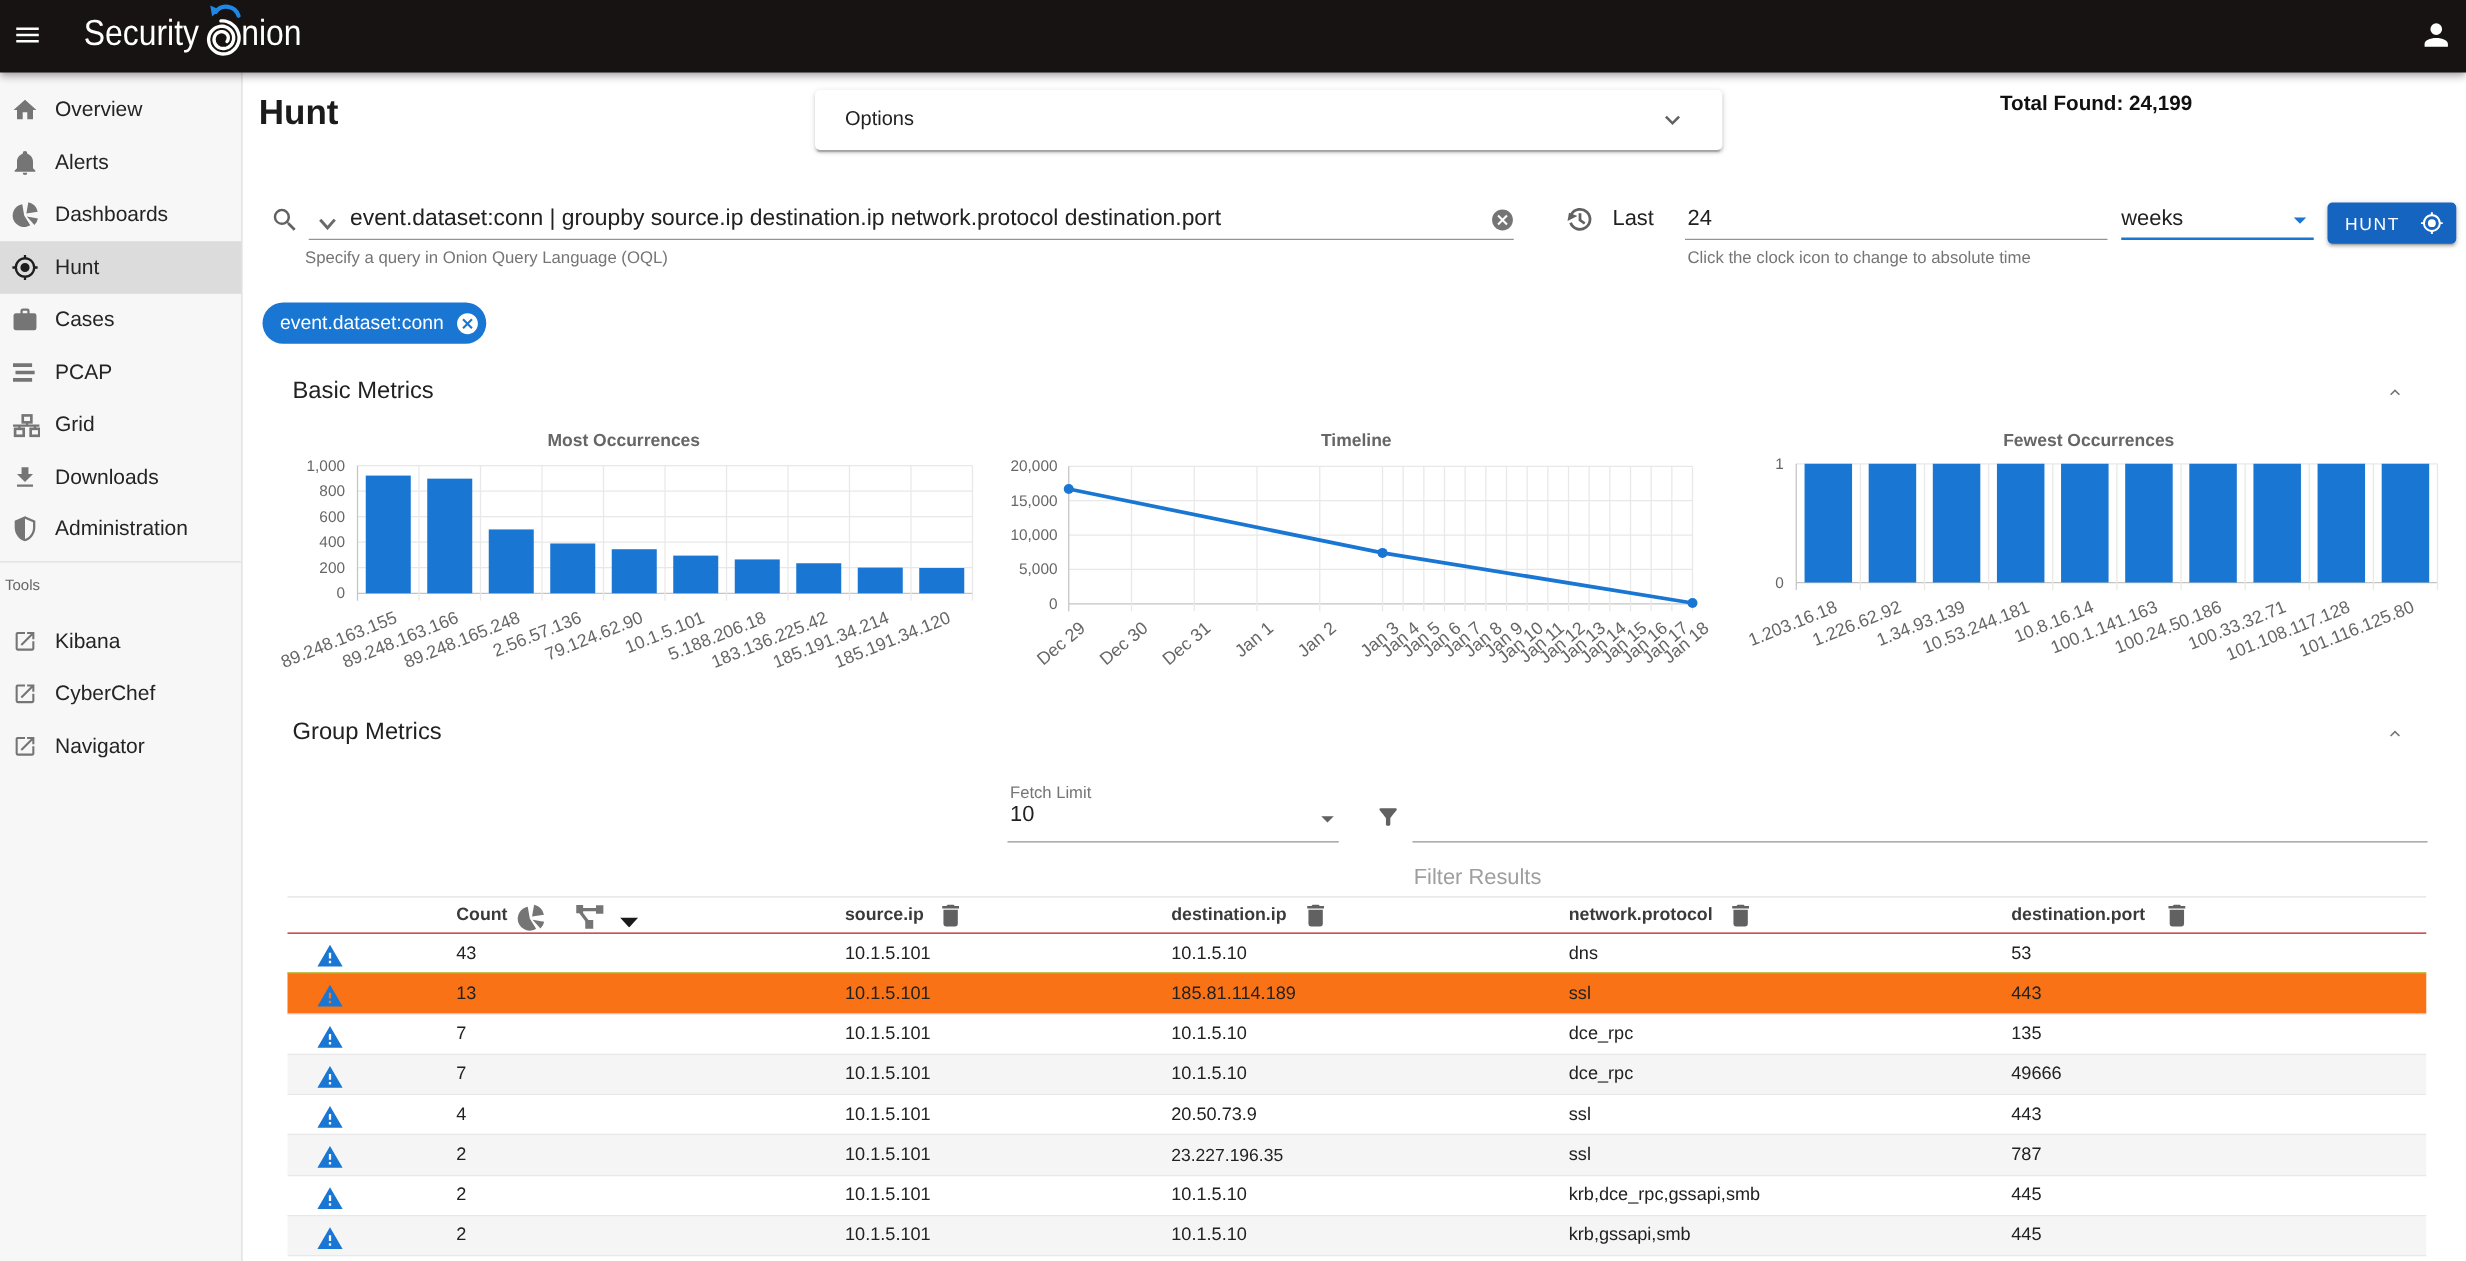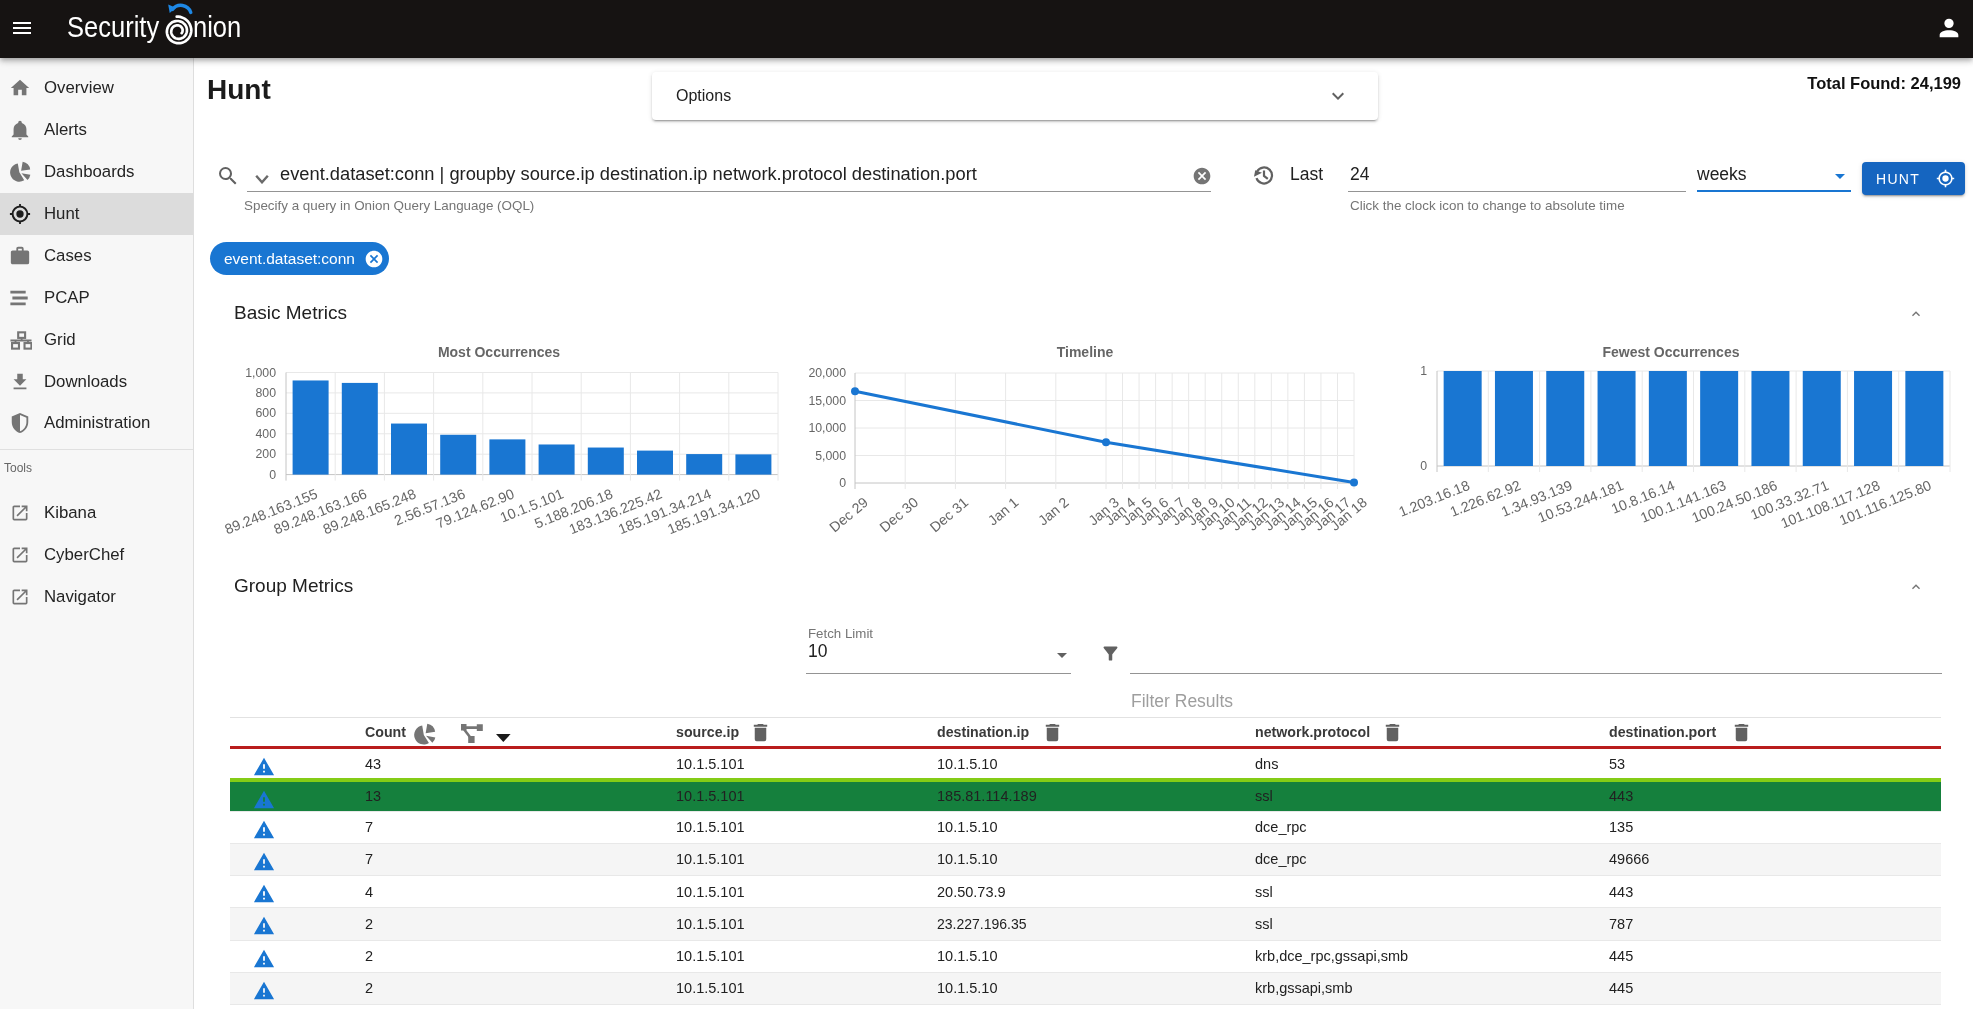--- a/index.html
+++ b/index.html
@@ -113,21 +113,21 @@
         <span class="txt">Navigator</span>
       </div>
     </div>
     <div style="position:absolute;left:207px;top:74px;font-size:28px;font-weight:bold;color:#1b1b1b;">Hunt</div>
     <div style="position:absolute;left:652px;top:72px;width:726px;height:48px;background:#fff;border-radius:4px;box-shadow:0 3px 1px -2px rgba(0,0,0,.2),0 2px 2px 0 rgba(0,0,0,.14),0 1px 5px 0 rgba(0,0,0,.12);">
       <div style="position:absolute;left:24px;top:50%;transform:translateY(-50%);font-size:16px;color:#212121;">Options</div>
       <svg style="position:absolute;right:28px;top:12px" width="24" height="24" viewBox="0 0 24 24">
         <path fill="#616161" d="M7.41,8.58L12,13.17L16.59,8.58L18,10L12,16L6,10L7.41,8.58Z"></path>
       </svg>
     </div>
-    <div style="position:absolute;left:1600px;top:74px;width:361px;text-align:right;font-size:16.5px;font-weight:bold;color:#111;">Total Found: 24,199</div>
+    <div style="position:absolute;left:1600px;top:74px;width:361px;font-size:16.5px;font-weight:bold;color:#111;">Total Found: 24,199</div>
     <svg style="position:absolute;left:216px;top:164px" width="24" height="24" viewBox="0 0 24 24">
       <path fill="#616161" d="M9.5,3A6.5,6.5 0 0,1 16,9.5C16,11.11 15.41,12.59 14.44,13.73L14.71,14H15.5L20.5,19L19,20.5L14,15.5V14.71L13.73,14.44C12.59,15.41 11.11,16 9.5,16A6.5,6.5 0 0,1 3,9.5A6.5,6.5 0 0,1 9.5,3M9.5,5C7,5 5,7 5,9.5C5,12 7,14 9.5,14C12,14 14,12 14,9.5C14,7 12,5 9.5,5Z"></path>
     </svg>
     <svg style="position:absolute;left:255px;top:174px" width="14" height="10" viewBox="0 0 14 10">
       <polyline points="1.2,1.8 7,8.3 12.8,1.7" fill="none" stroke="#6a6a6a" stroke-width="2.4"></polyline>
     </svg>
     <div style="position:absolute;left:280px;top:163px;font-size:18.3px;color:#212121;">event.dataset:conn | groupby source.ip destination.ip network.protocol destination.port</div>
     <svg style="position:absolute;left:1192px;top:166px" width="20" height="20" viewBox="0 0 24 24">
       <path fill="#757575" d="M12,2C17.53,2 22,6.47 22,12C22,17.53 17.53,22 12,22C6.47,22 2,17.53 2,12C2,6.47 6.47,2 12,2M15.59,7L12,10.59L8.41,7L7,8.41L10.59,12L7,15.59L8.41,17L12,13.41L15.59,17L17,15.59L13.41,12L17,8.41L15.59,7Z"></path>
     </svg>
@@ -346,31 +346,31 @@
       </svg>
       <svg style="position:absolute;left:810.9px;top:2.9px" width="23" height="23" viewBox="0 0 24 24">
         <path fill="#616161" d="M19,4H15.5L14.5,3H9.5L8.5,4H5V6H19M6,19A2,2 0 0,0 8,21H16A2,2 0 0,0 18,19V7H6V19Z"></path>
       </svg>
       <svg style="position:absolute;left:1151px;top:2.9px" width="23" height="23" viewBox="0 0 24 24">
         <path fill="#616161" d="M19,4H15.5L14.5,3H9.5L8.5,4H5V6H19M6,19A2,2 0 0,0 8,21H16A2,2 0 0,0 18,19V7H6V19Z"></path>
       </svg>
       <svg style="position:absolute;left:1499.9px;top:2.9px" width="23" height="23" viewBox="0 0 24 24">
         <path fill="#616161" d="M19,4H15.5L14.5,3H9.5L8.5,4H5V6H19M6,19A2,2 0 0,0 8,21H16A2,2 0 0,0 18,19V7H6V19Z"></path>
       </svg>
-      <div style="position:relative;box-sizing:border-box;height:32.25px;background:#fff;border-top:3px solid #b91c1c;text-decoration:underline;">
+      <div style="position:relative;box-sizing:border-box;height:32.25px;background:#fff;border-top:1px solid #b91c1c;text-decoration:underline;">
         <svg style="position:absolute;left:23px;top:7px" width="22" height="22" viewBox="0 0 24 24">
           <path fill="#1976d2" d="M13,14H11V9H13M13,18H11V16H13M1,21H23L12,2L1,21Z"></path>
         </svg>
         <div style="position:absolute;left:135px;top:50%;transform:translateY(-50%);font-size:14.5px;color:#212121;">43</div>
         <div style="position:absolute;left:446px;top:50%;transform:translateY(-50%);font-size:14.5px;color:#212121;">10.1.5.101</div>
         <div style="position:absolute;left:707px;top:50%;transform:translateY(-50%);font-size:14.5px;color:#212121;">10.1.5.10</div>
         <div style="position:absolute;left:1025px;top:50%;transform:translateY(-50%);font-size:14.5px;color:#212121;">dns</div>
         <div style="position:absolute;left:1379px;top:50%;transform:translateY(-50%);font-size:14.5px;color:#212121;">53</div>
       </div>
-      <div style="position:relative;box-sizing:border-box;height:32.25px;background:#15803d;border-top:4px solid #84cc16;">
+      <div style="position:relative;box-sizing:border-box;height:32.25px;background:#f97316;border-top:1px solid #84cc16;">
         <svg style="position:absolute;left:23px;top:7px" width="22" height="22" viewBox="0 0 24 24">
           <path fill="#1976d2" d="M13,14H11V9H13M13,18H11V16H13M1,21H23L12,2L1,21Z"></path>
         </svg>
         <div style="position:absolute;left:135px;top:50%;transform:translateY(-50%);font-size:14.5px;color:#212121;">13</div>
         <div style="position:absolute;left:446px;top:50%;transform:translateY(-50%);font-size:14.5px;color:#212121;">10.1.5.101</div>
         <div style="position:absolute;left:707px;top:50%;transform:translateY(-50%);font-size:14.5px;color:#212121;">185.81.114.189</div>
         <div style="position:absolute;left:1025px;top:50%;transform:translateY(-50%);font-size:14.5px;color:#212121;">ssl</div>
         <div style="position:absolute;left:1379px;top:50%;transform:translateY(-50%);font-size:14.5px;color:#212121;">443</div>
       </div>
       <div style="position:relative;box-sizing:border-box;height:32.25px;background:#fff;border-top:1px solid #e8e8e8;">

